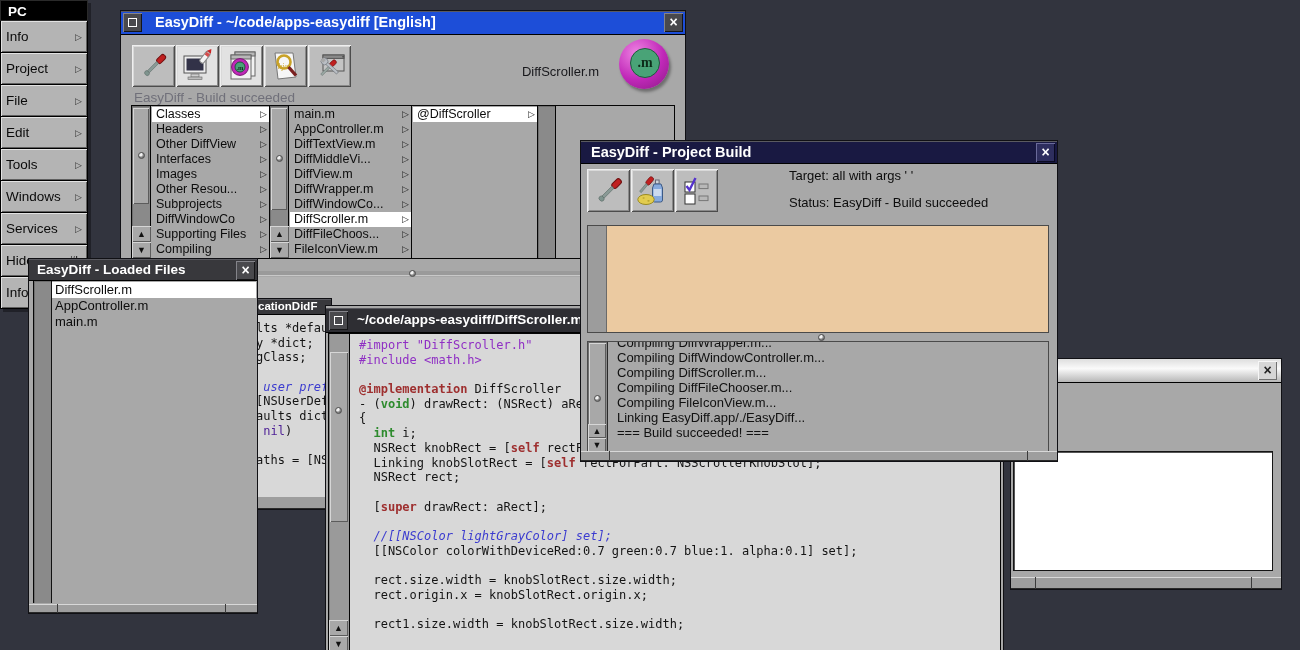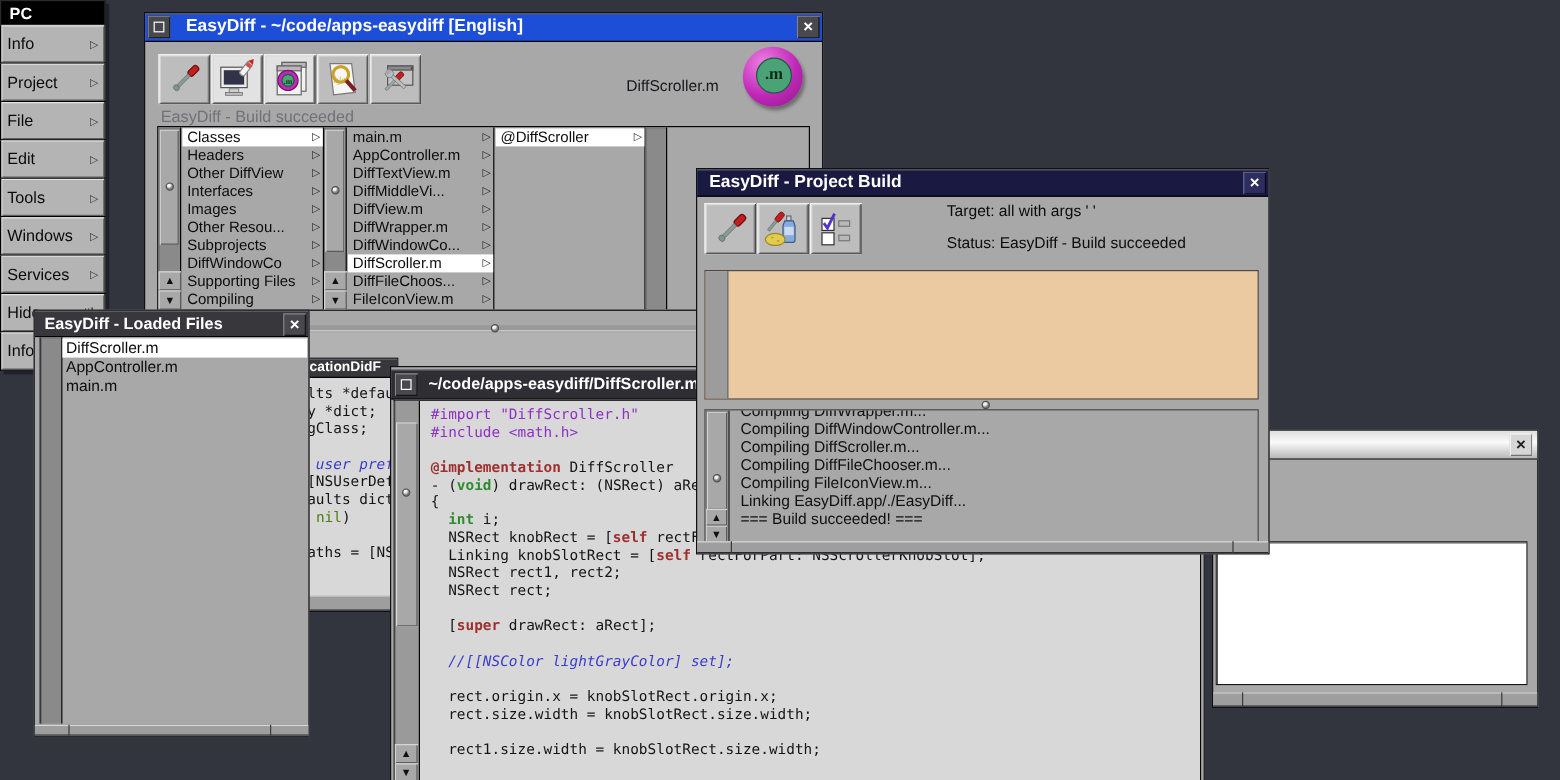--- a/index.html
+++ b/index.html
@@ -33,21 +33,21 @@
   .brow.sel{background:#fff;}
   .brow .arr{position:absolute;right:2px;top:0;font-size:9px;color:#222;}
   .lrow{height:16px;line-height:16px;font-size:13px;color:#0c0c0c;padding-left:3px;
         white-space:nowrap;overflow:hidden;}
   .lrow.sel{background:#fff;}
   .logln{height:15px;line-height:15px;font-size:13px;color:#101010;white-space:nowrap;}
   .codeln{height:14.7px;line-height:14.7px;font-size:12px;white-space:pre;
           font-family:"DejaVu Sans Mono",monospace;}
   .s-p{color:#141414;} .s-pp{color:#8f2fc4;} .s-kr{color:#9e2f2f;font-weight:bold;}
   .s-kg{color:#2e8b2e;font-weight:bold;} .s-cm{color:#3b3bcf;font-style:italic;}
-  .s-nil{color:#4d7c0f;}
+  .s-nil{color:#4c1d95;}
   
   #menu{position:absolute;left:0;top:0;width:88px;box-shadow:3px 3px 0 rgba(10,10,14,.45);}
   #menu .mtitle{height:21px;background:#000;color:#fff;font-weight:bold;font-size:13.5px;
                 line-height:21px;padding-left:7px;border:1px solid #2a2a2a;box-sizing:border-box;}
   .menu-item{height:32px;background:#b4b4b4;border:1px solid #000;border-top:none;box-sizing:border-box;
              box-shadow:inset 1px 1px 0 #e2e2e2, inset -1px -1px 0 #5f5f5f;
              font-size:13.5px;color:#0a0a0a;display:flex;align-items:center;padding:0 5px;}
   .menu-item .lbl{flex:1;}
   .menu-item .key{font-size:12px;color:#222;}
   .menu-item .sub{font-size:9px;color:#333;}
@@ -314,29 +314,29 @@
     <div id="code-pre">
         <div class="codeln"><span class="s-pp">#import "DiffScroller.h"</span></div>
         <div class="codeln"><span class="s-pp">#include &lt;math.h&gt;</span></div>
         <div class="codeln">&nbsp;</div>
         <div class="codeln"><span class="s-kr">@implementation</span><span class="s-p"> DiffScroller</span></div>
         <div class="codeln"><span class="s-p">- (</span><span class="s-kg">void</span><span class="s-p">) drawRect: (NSRect) aRect</span></div>
         <div class="codeln"><span class="s-p">{</span></div>
         <div class="codeln"><span class="s-p">  </span><span class="s-kg">int</span><span class="s-p"> i;</span></div>
         <div class="codeln"><span class="s-p">  NSRect knobRect = [</span><span class="s-kr">self</span><span class="s-p"> rectForPart: NSScrollerKnob];</span></div>
         <div class="codeln"><span class="s-p">  Linking knobSlotRect = [</span><span class="s-kr">self</span><span class="s-p"> rectForPart: NSScrollerKnobSlot];</span></div>
-        <div class="codeln"><span class="s-p">  NSRect rect1, rect2;</span></div>
         <div class="codeln"><span class="s-p">  NSRect rect;</span></div>
         <div class="codeln">&nbsp;</div>
         <div class="codeln"><span class="s-p">  [</span><span class="s-kr">super</span><span class="s-p"> drawRect: aRect];</span></div>
         <div class="codeln">&nbsp;</div>
         <div class="codeln"><span class="s-cm">  //[[NSColor lightGrayColor] set];</span></div>
+        <div class="codeln"><span class="s-p">  [[NSColor colorWithDeviceRed:0.7 green:0.7 blue:1. alpha:0.1] set];</span></div>
         <div class="codeln">&nbsp;</div>
+        <div class="codeln"><span class="s-p">  rect.size.width = knobSlotRect.size.width;</span></div>
         <div class="codeln"><span class="s-p">  rect.origin.x = knobSlotRect.origin.x;</span></div>
-        <div class="codeln"><span class="s-p">  rect.size.width = knobSlotRect.size.width;</span></div>
         <div class="codeln">&nbsp;</div>
         <div class="codeln"><span class="s-p">  rect1.size.width = knobSlotRect.size.width;</span></div>
       </div>
   </div>
 </div>
 
 <div class="win" id="win-white">
   <div class="tbar">
     <div class="tbtn" style="right:4px">×</div>
   </div>

